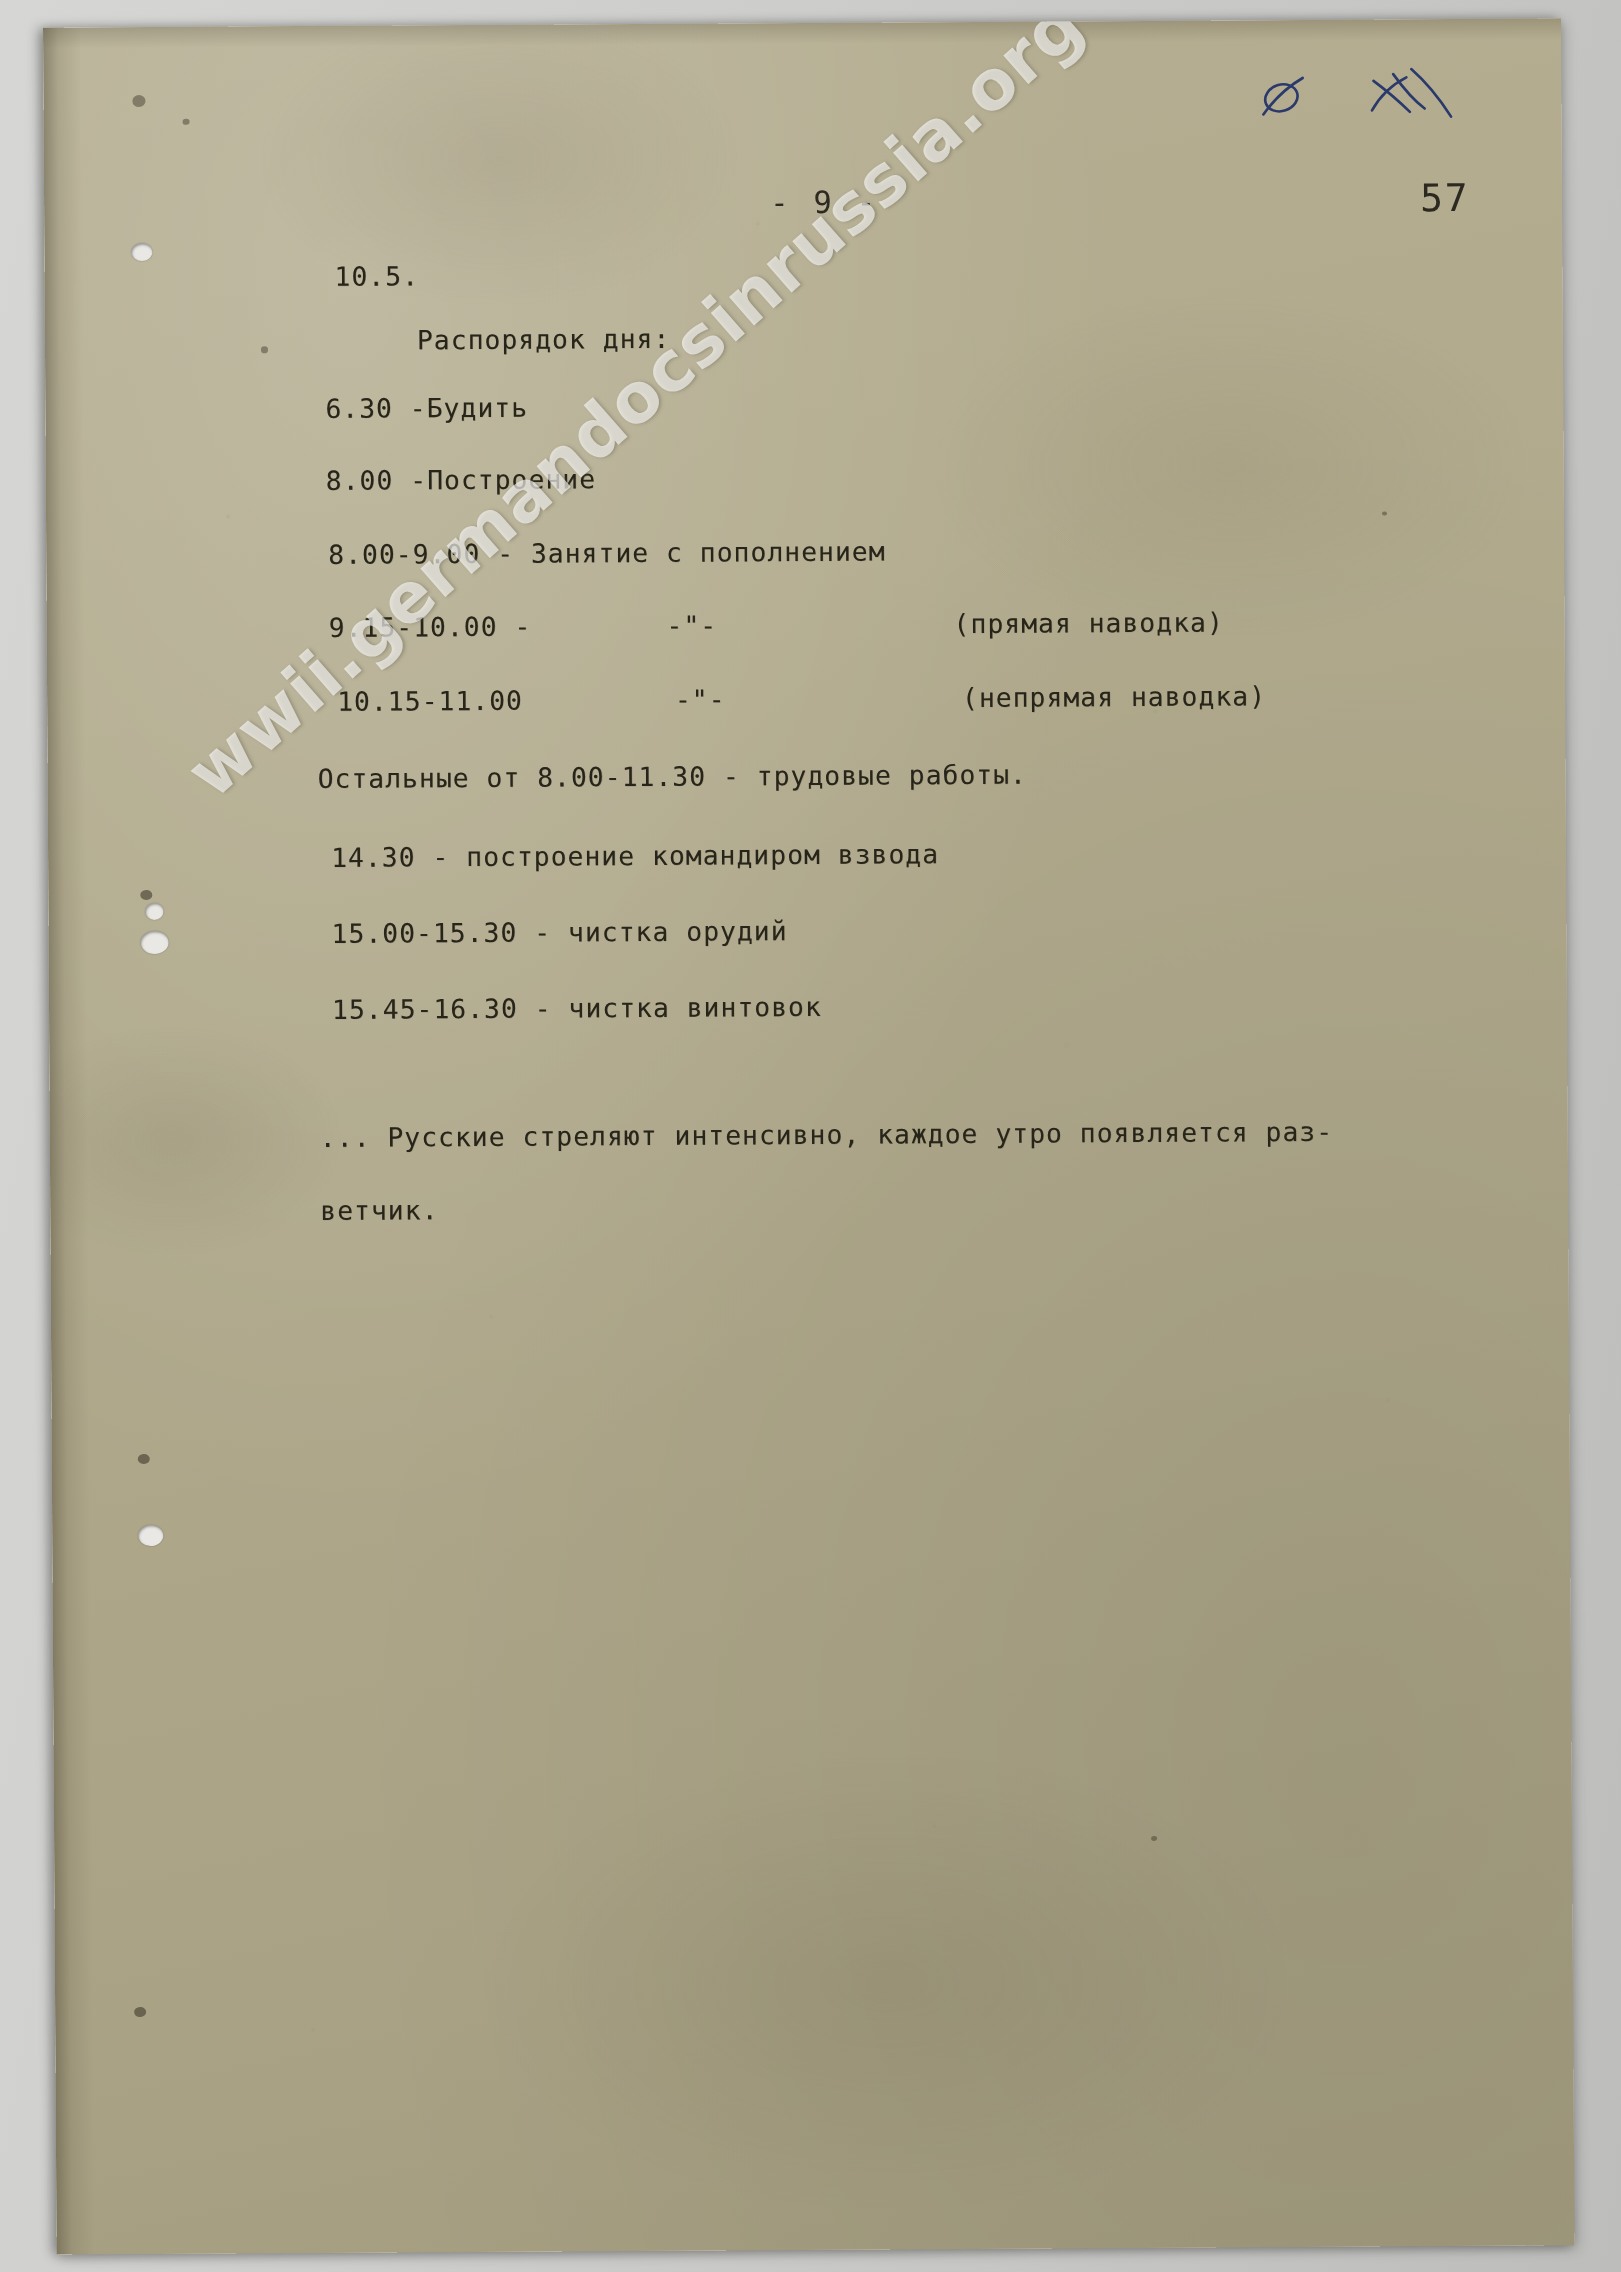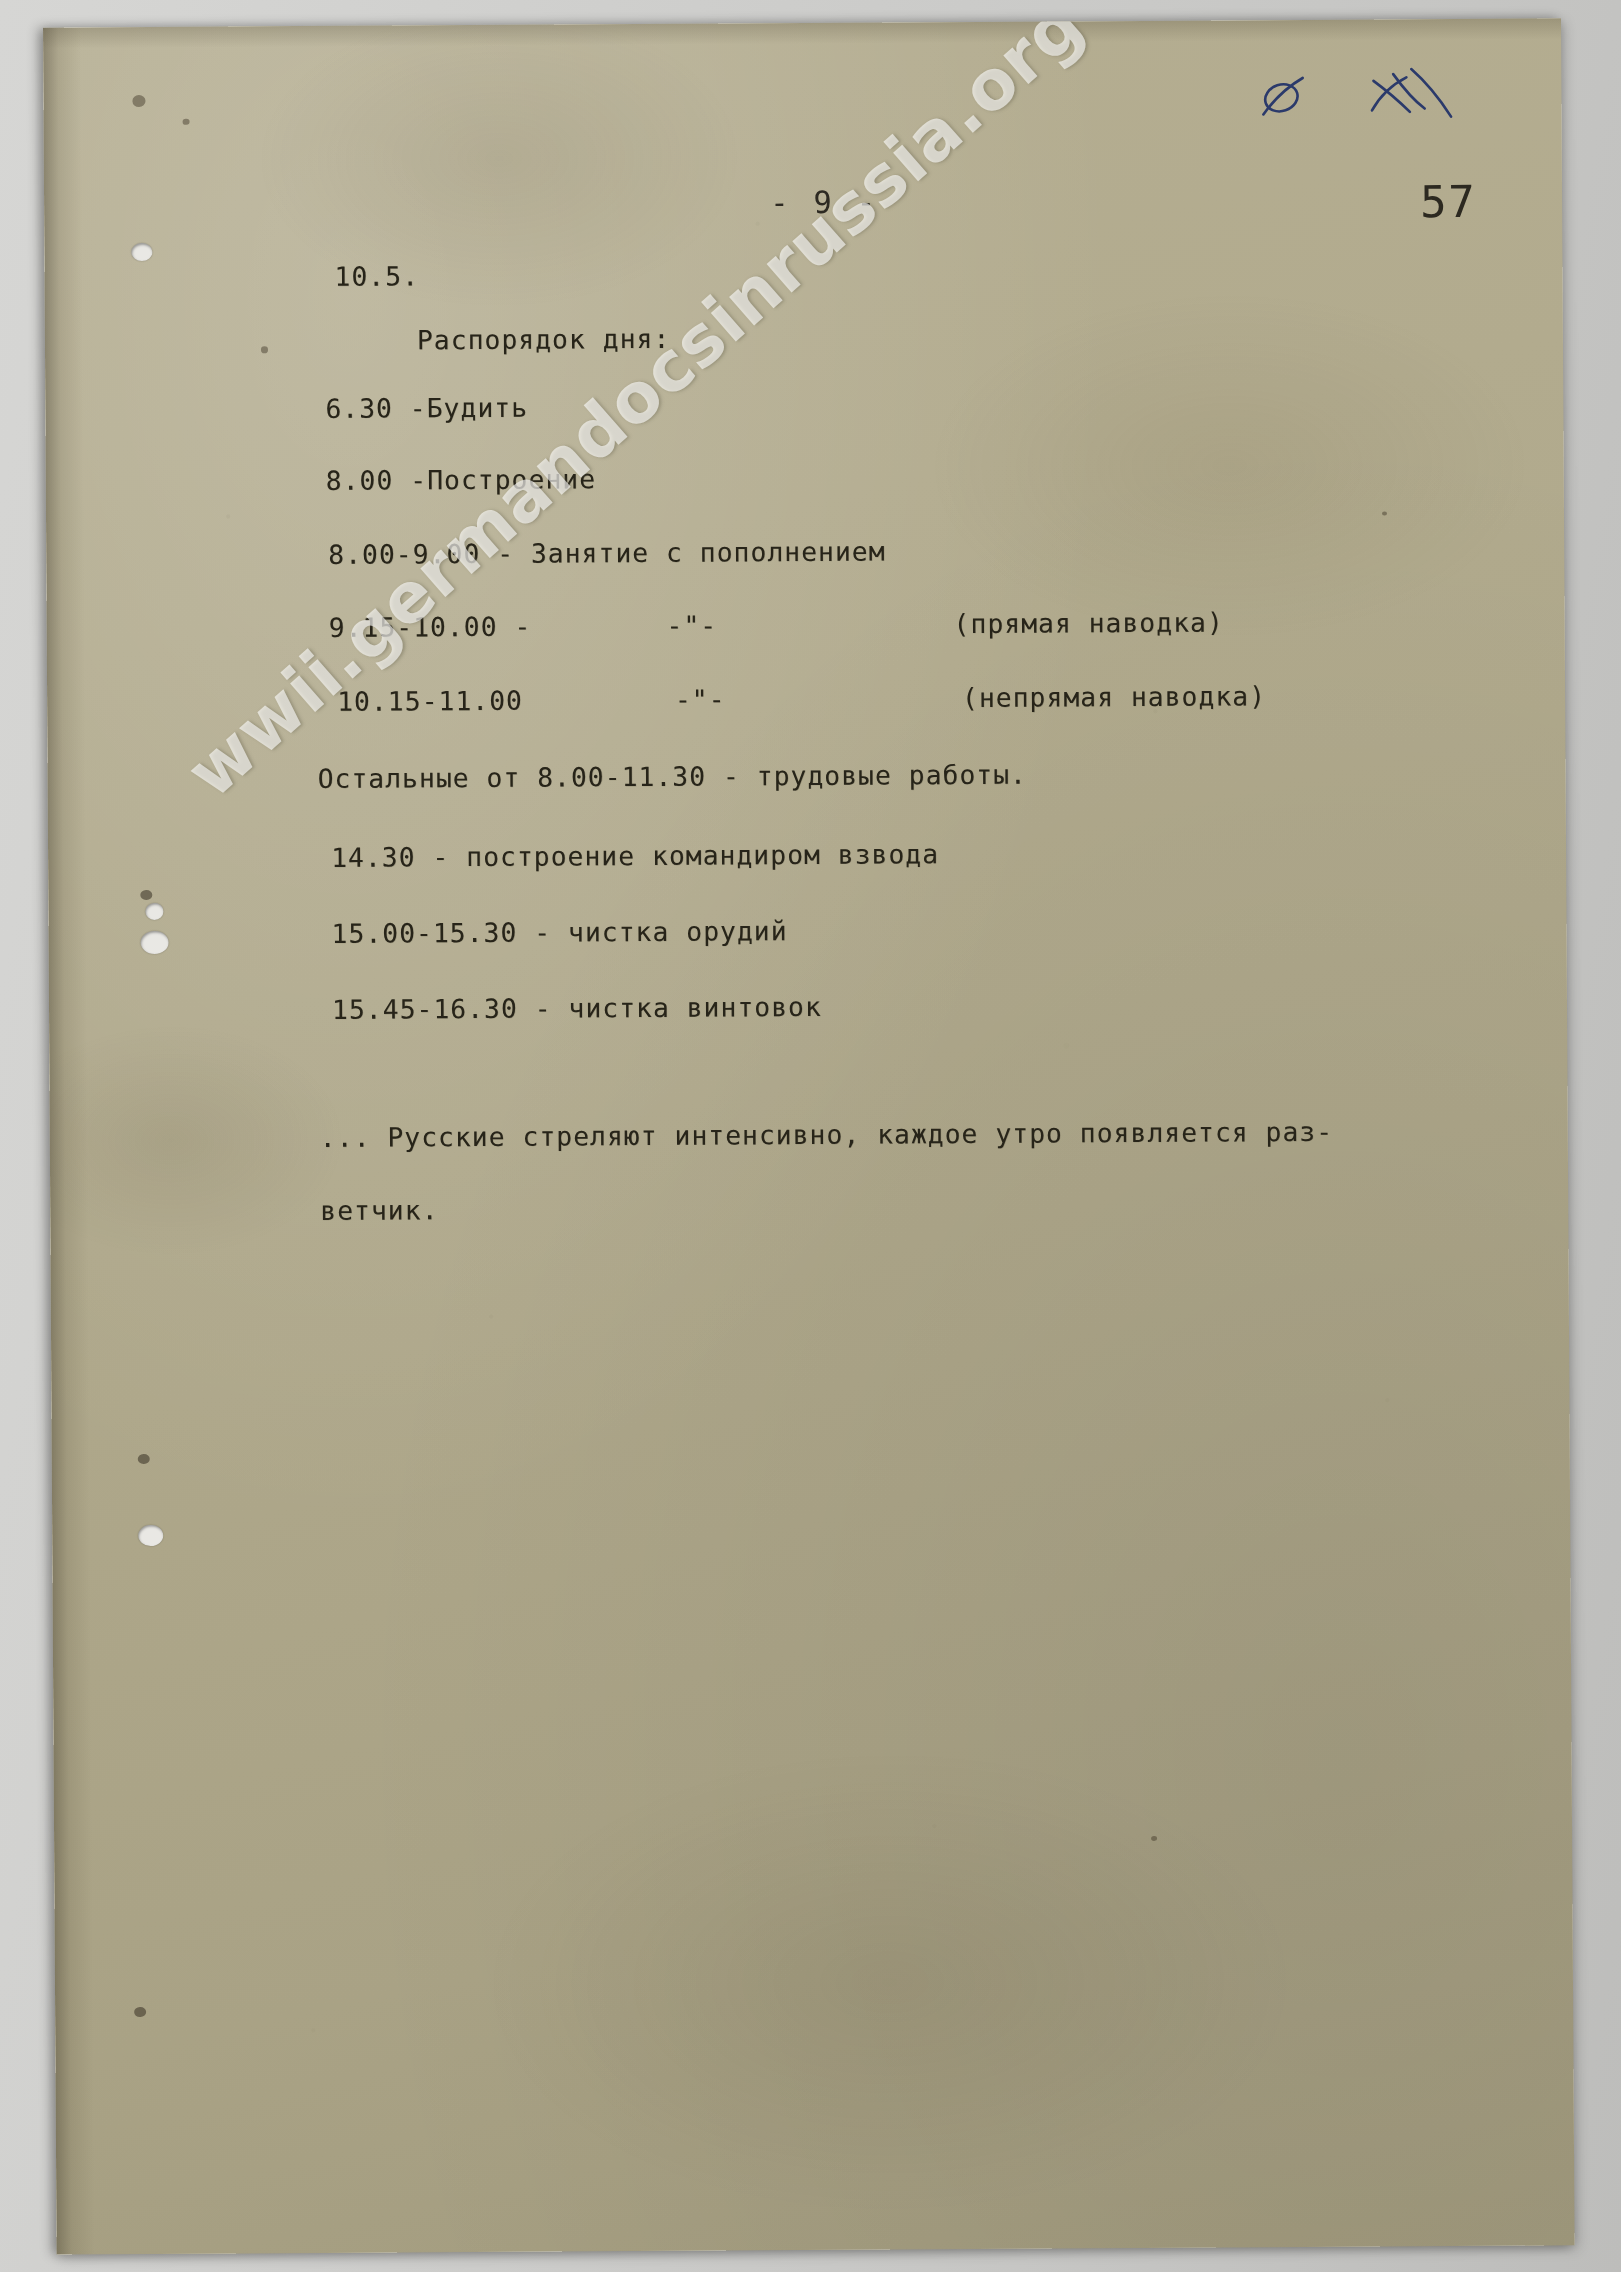--- a/index.html
+++ b/index.html
@@ -115,21 +115,21 @@
     left: 726px;
     top: 0;
     font-size: 30.5px;
     letter-spacing: 3.3px;
     color: #2d2a22;
   }
   .archive-num {
     position: absolute;
     left: 1376px;
     top: -5px;
-    font-size: 44px;
+    font-size: 38px;
     letter-spacing: 1.6px;
     color: #2c2920;
   }
 
   
   .pen-marks {
     position: absolute;
     right: 99px;
     top: 43px;
     width: 214px;

